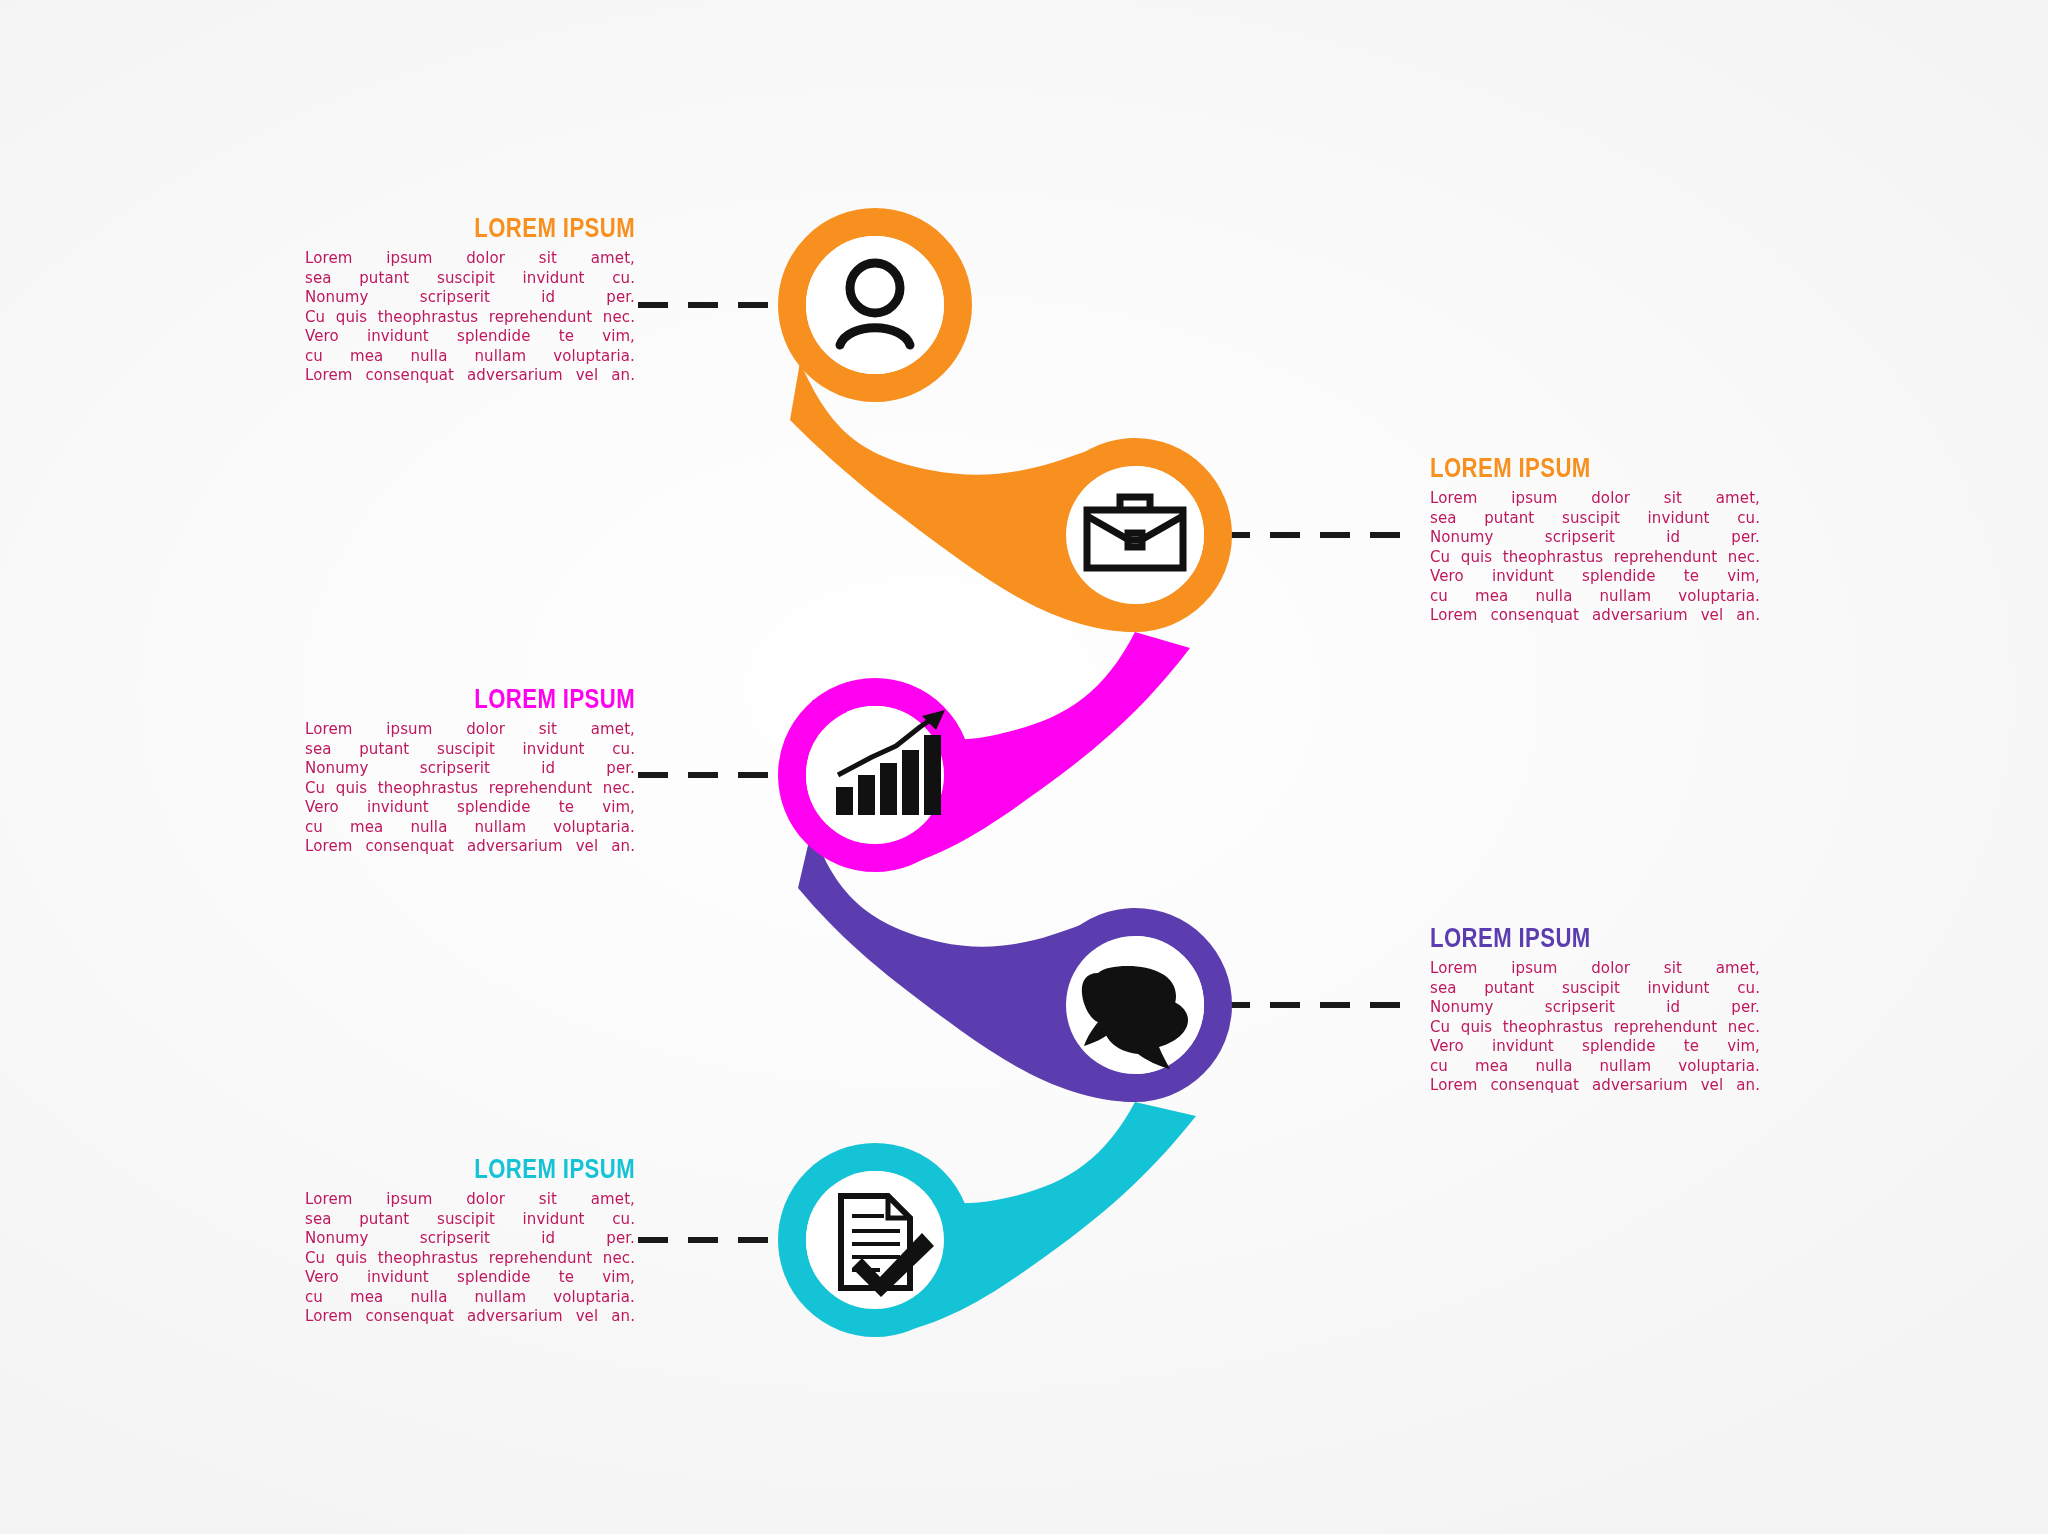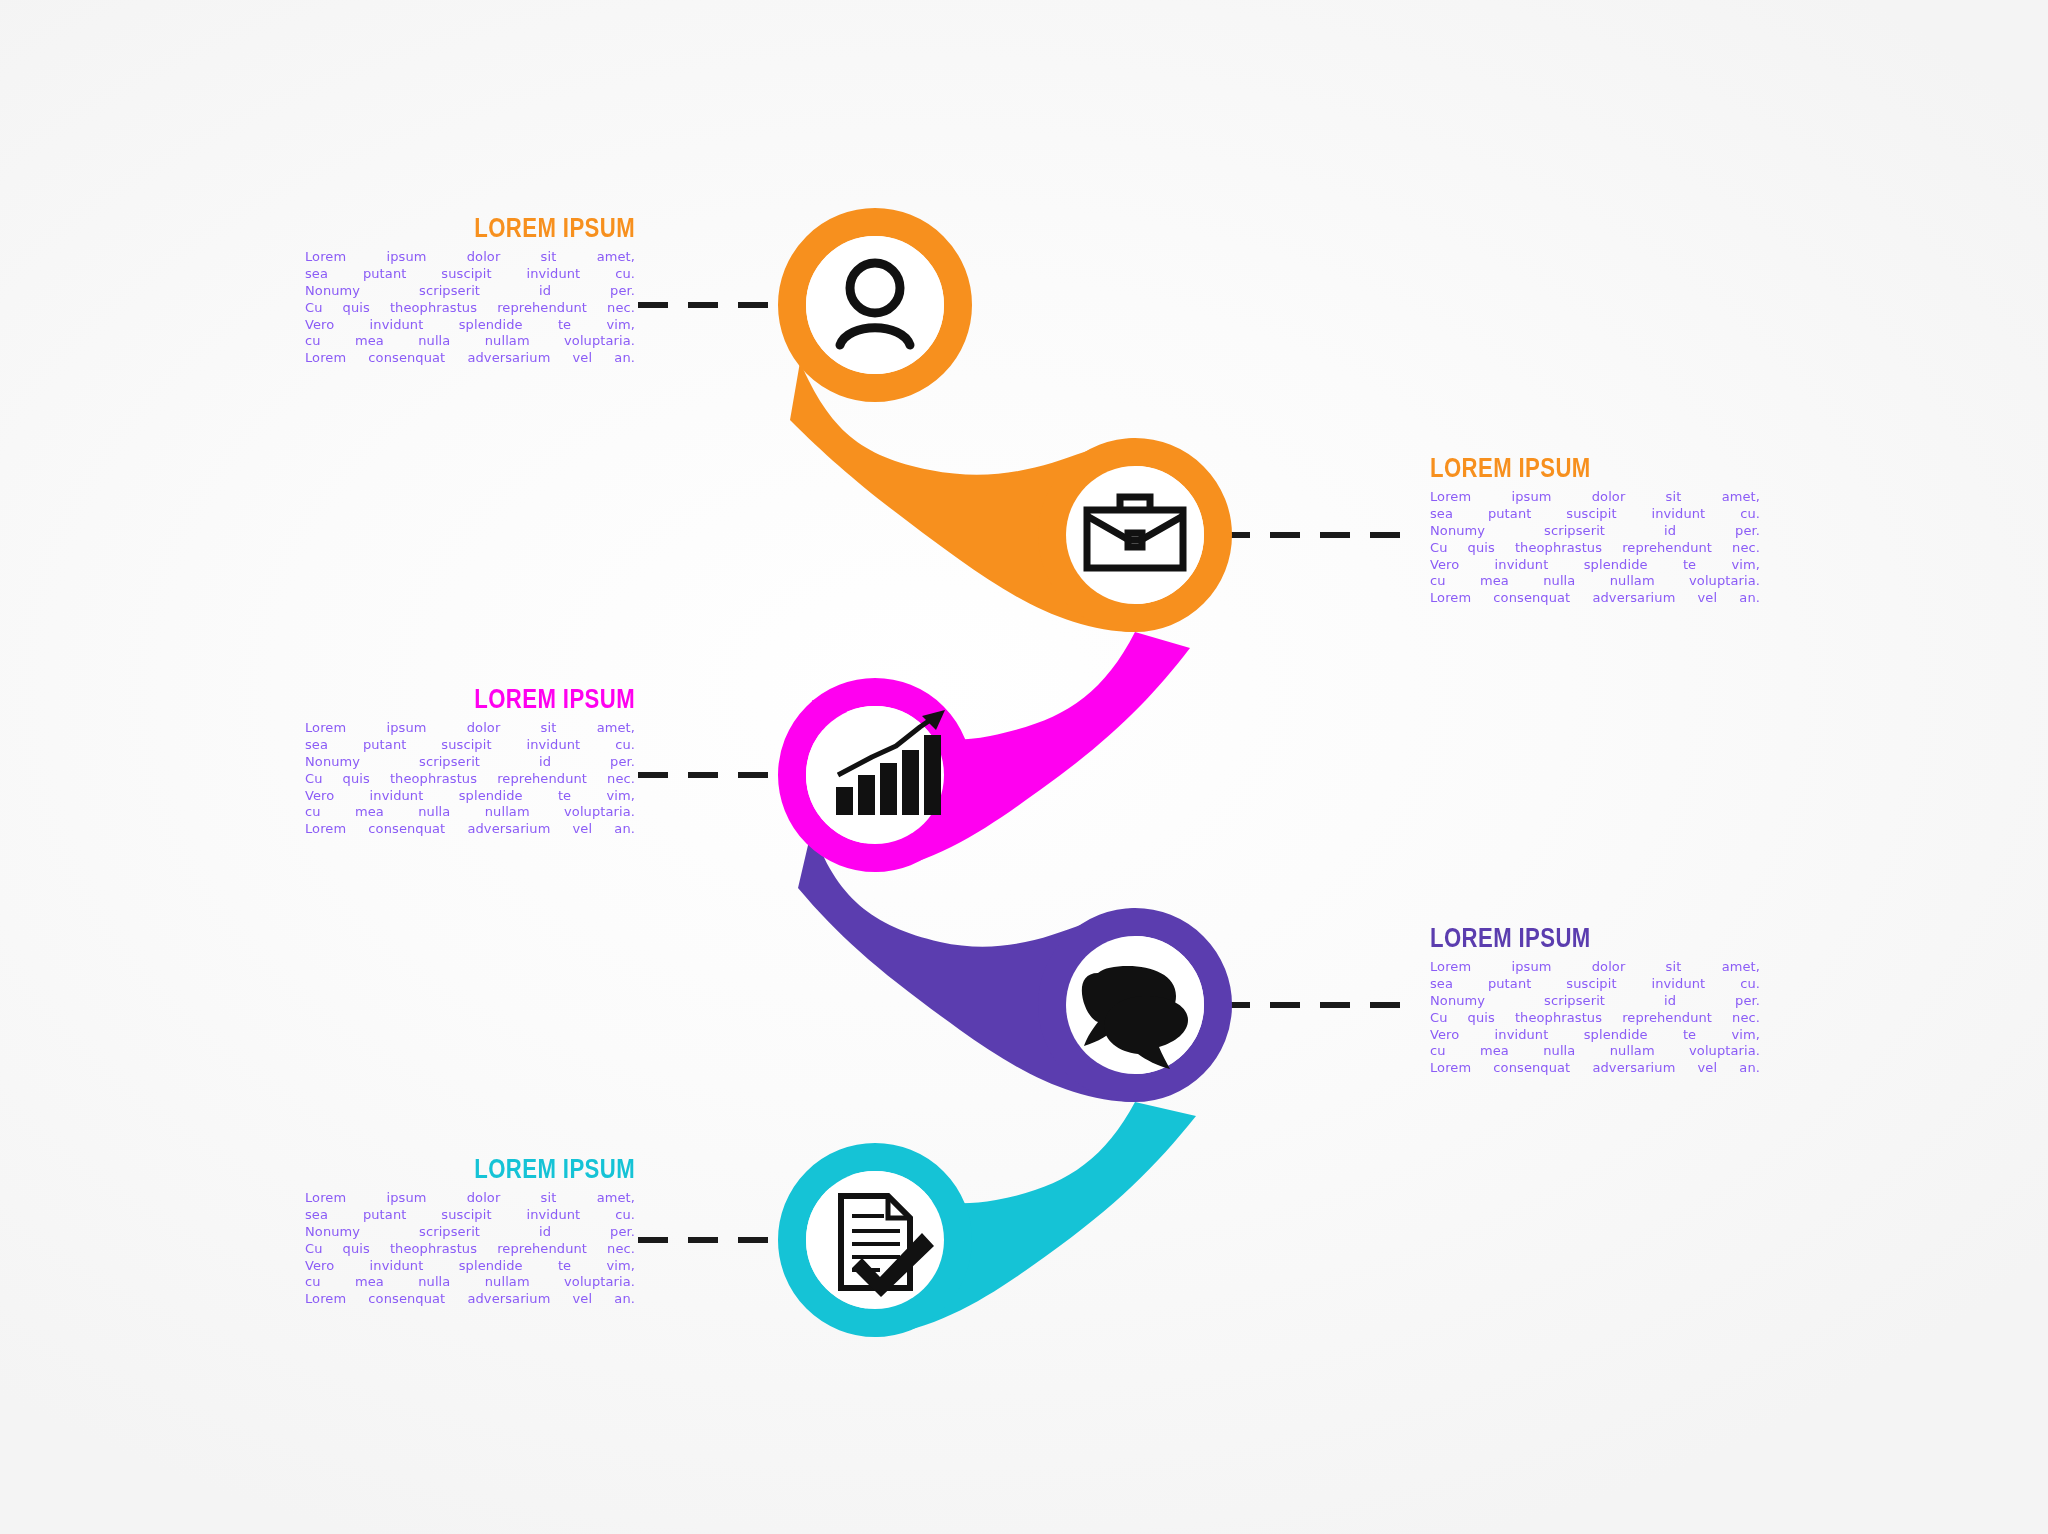--- a/index.html
+++ b/index.html
@@ -25,21 +25,21 @@
   .block.right{text-align:left;}
   .blk-title{
     font-family:"Liberation Sans Narrow","Liberation Sans",sans-serif;
     font-weight:bold;font-size:27px;letter-spacing:.5px;
     text-transform:uppercase;margin:0 0 7px 0;line-height:1;
     transform:scaleX(.82);
   }
   .block.left .blk-title{transform-origin:100% 50%;}
   .block.right .blk-title{transform-origin:0% 50%;}
   .blk-body{
-    margin:0;font-size:13px;line-height:1.30;color:#8b5cf6;
+    margin:0;font-size:15px;line-height:1.30;color:#be185d;
     text-align:justify;text-align-last:justify;
     font-family:"DejaVu Sans","Liberation Sans",sans-serif;
     letter-spacing:.1px;
   }
   .blk-body span{display:block;}
   .blk-body span:last-child{text-align-last:justify;}
 </style>
 </head>
 <body>
 

